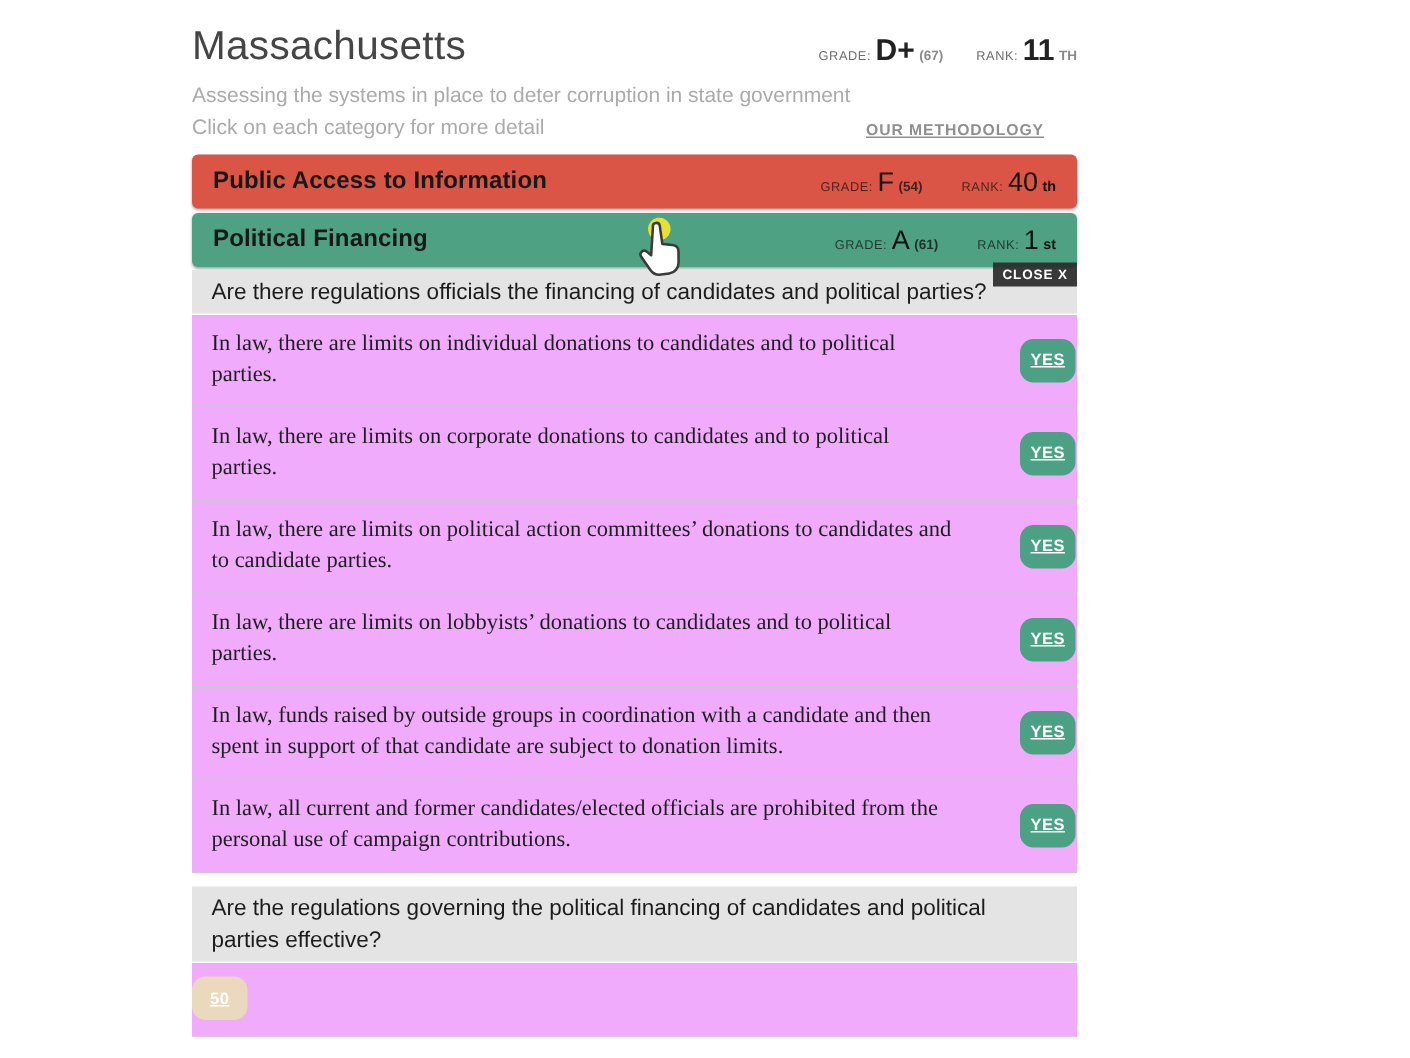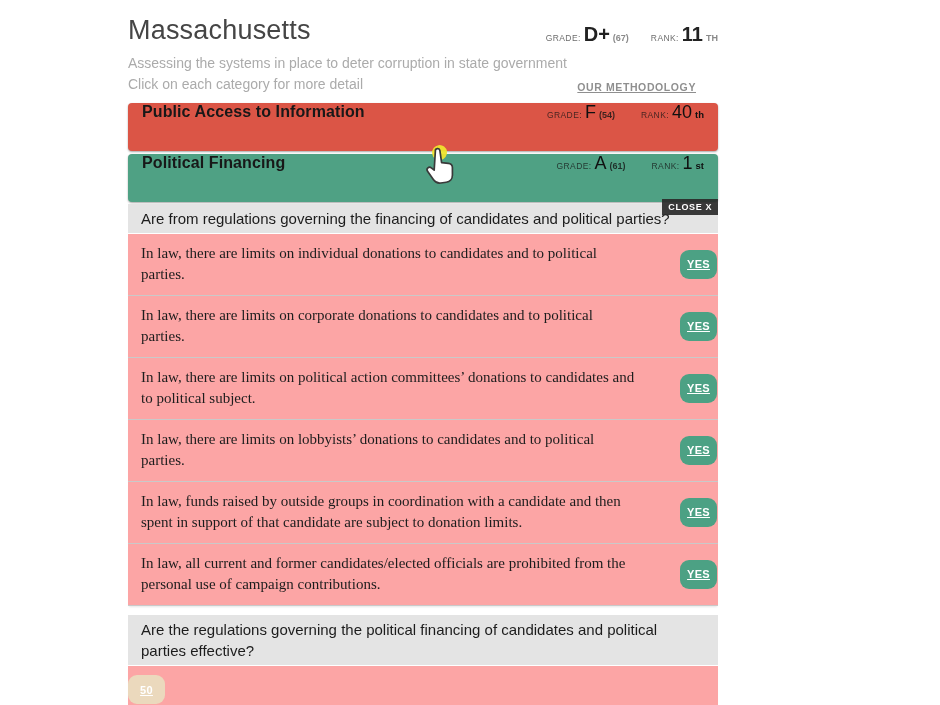--- a/index.html
+++ b/index.html
@@ -20,21 +20,21 @@
   .m-small { font-size:9px; font-weight:700; color:#8a8a8a; }
   .sub-wrap { position:relative; margin-top:7px; }
   .sub { font-size:14px; color:#ABABAB; line-height:21px; }
   .methodology {
     position:absolute; right:22px; bottom:2px; font-size:10.5px; font-weight:700;
     color:#8f8f8f; letter-spacing:.6px; text-decoration:underline; cursor:pointer;
   }
 
   
   .cat-bar {
-    height:48px; border-radius:4px; display:flex; align-items:flex-start;
+    height:36px; border-radius:4px; display:flex; align-items:center;
     padding:0 14px; margin-top:8px; cursor:pointer;
     box-shadow:0 1px 2px rgba(0,0,0,.35);
   }
   .cat-bar + .cat-bar { margin-top:3px; }
   .cat-title { font-size:16px; font-weight:700; color:#181818; letter-spacing:.1px; }
   .cat-metrics { margin-left:auto; display:flex; align-items:baseline; gap:26px; }
   .cat-metrics .m-label { color:rgba(20,20,20,.75); }
   .cat-metrics .m-big { font-weight:400; font-size:18px; color:#101010; }
   .cat-metrics .m-small { color:rgba(20,20,20,.8); }
   .m-suffix { font-size:9.5px; font-weight:700; color:#101010; }
@@ -47,21 +47,21 @@
     letter-spacing:.6px; padding:3px 6px; cursor:pointer;
   }
   .q-header {
     background:#E4E4E4; color:#1c1c1c; font-size:15px; line-height:21px;
     padding:4px 13px; margin-bottom:1px;
   }
   .q-header.later { margin-top:9px; }
   .q-row {
     display:flex; align-items:center; justify-content:space-between;
     padding:9px 0 10px; border-bottom:1px solid #c9c9c9;
-    box-shadow:0 2px 2px -1px rgba(0,0,0,.10); background:#fca5a5;
+    box-shadow:0 2px 2px -1px rgba(0,0,0,.10); background:#f0abfc;
   }
   .q-text {
     width:512px; padding-left:13px; font-family:"Liberation Serif", serif;
     font-size:15px; line-height:21px; color:#1d1d1d;
   }
   .badge {
     min-width:37px; height:29px; border-radius:9px; margin-right:1px;
     display:flex; align-items:center; justify-content:center;
     color:#fff; font-size:11px; font-weight:700; letter-spacing:.3px;
     font-family:"Liberation Sans", sans-serif;
@@ -126,31 +126,31 @@
         <span class="metric">
           <span class="m-label">RANK:</span>
           <span class="m-big">1</span>
           <span class="m-suffix">st</span>
         </span>
       </span>
     </div>
 
     <div class="sections">
       <div class="close-btn">CLOSE X</div>
-    <div class="q-header">Are from regulations governing the financing of candidates and political parties?</div>
+    <div class="q-header">Are there regulations officials the financing of candidates and political parties?</div>
         <div class="q-row">
           <div class="q-text">In law, there are limits on individual donations to candidates and to political parties.</div>
           <div class="badge" style="background: rgb(76, 161, 132);">YES</div>
         </div>
         <div class="q-row">
           <div class="q-text">In law, there are limits on corporate donations to candidates and to political parties.</div>
           <div class="badge" style="background: rgb(76, 161, 132);">YES</div>
         </div>
         <div class="q-row">
-          <div class="q-text">In law, there are limits on political action committees’ donations to candidates and to political subject.</div>
+          <div class="q-text">In law, there are limits on political action committees’ donations to candidates and to candidate parties.</div>
           <div class="badge" style="background: rgb(76, 161, 132);">YES</div>
         </div>
         <div class="q-row">
           <div class="q-text">In law, there are limits on lobbyists’ donations to candidates and to political parties.</div>
           <div class="badge" style="background: rgb(76, 161, 132);">YES</div>
         </div>
         <div class="q-row">
           <div class="q-text">In law, funds raised by outside groups in coordination with a candidate and then spent in support of that candidate are subject to donation limits.</div>
           <div class="badge" style="background: rgb(76, 161, 132);">YES</div>
         </div>

